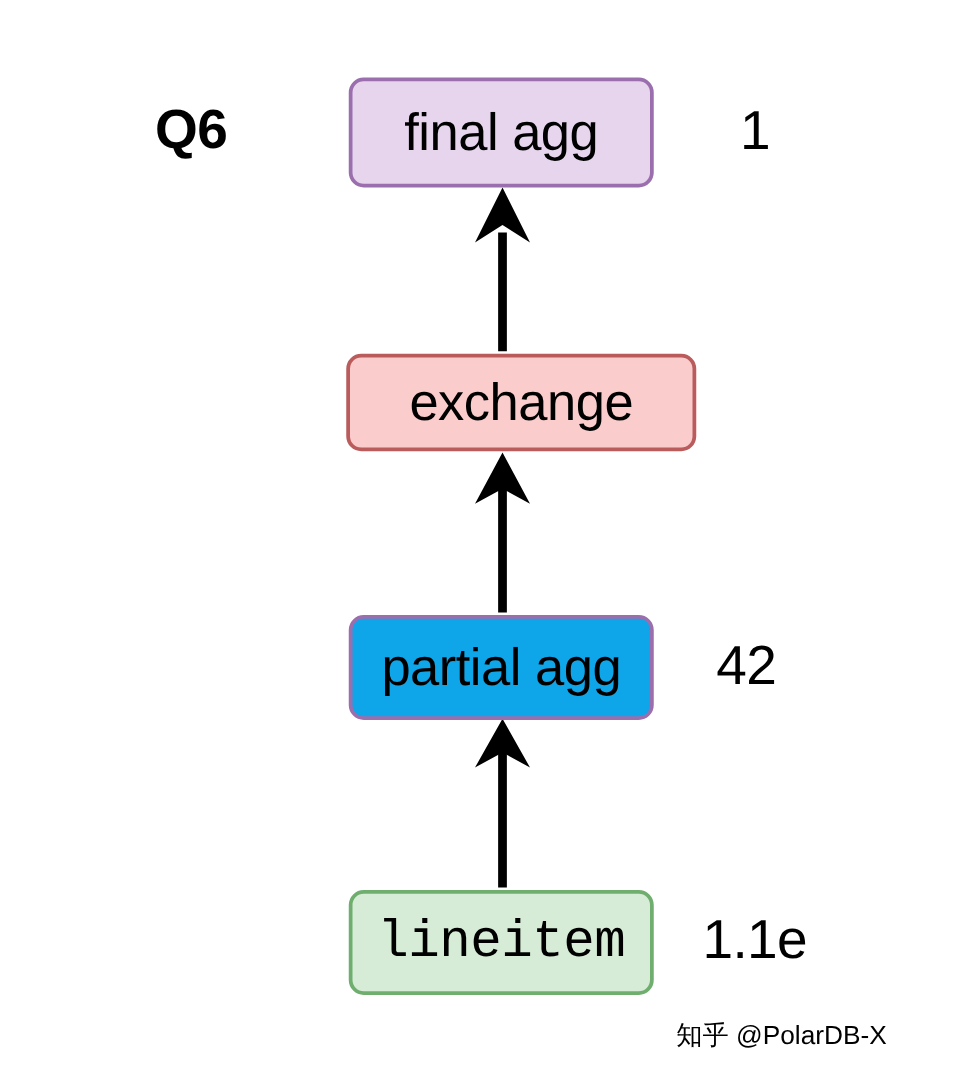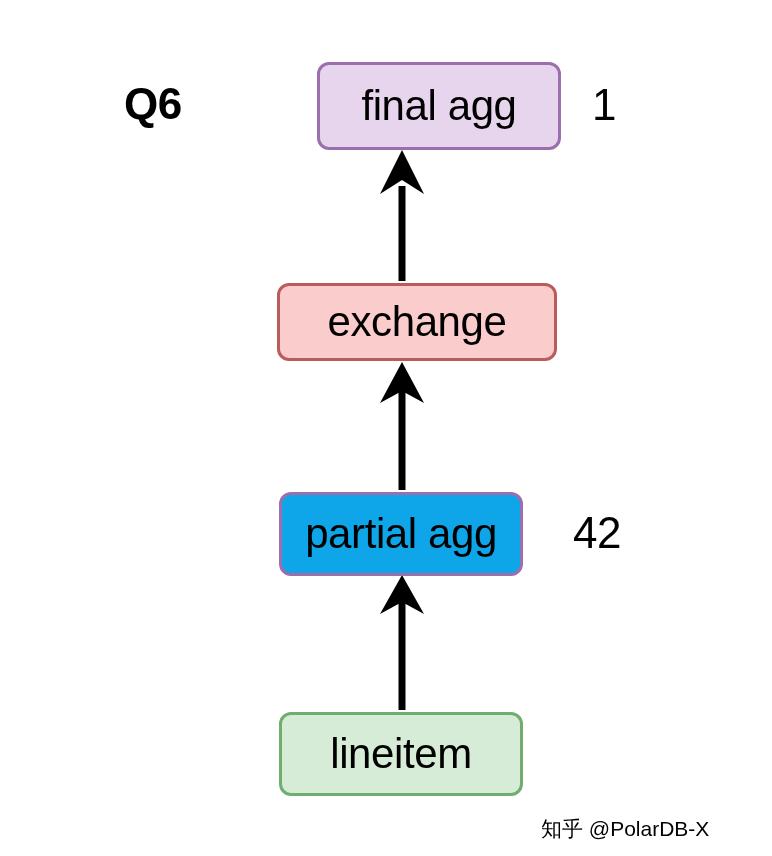--- a/index.html
+++ b/index.html
@@ -45,27 +45,27 @@
   }
   .node-label {
     font-size: 42px;
     line-height: 44px;
     color: #000000;
     white-space: nowrap;
     letter-spacing: -0.4px;
   }
 
   .node.final-agg   { left: 279px; top: 62px;  width: 244px; height: 88px;
-                      background: #e7d5ee; border-color: #9b6fae; margin-left: 38px; }
+                      background: #e7d5ee; border-color: #9b6fae; }
   .node.exchange    { left: 277px; top: 283px; width: 280px; height: 78px;
                       background: #fbcccc; border-color: #bb5c5c; }
   .node.partial-agg { left: 279px; top: 492px; width: 244px; height: 84px;
                       background: #0ea5e9; border-color: #9b6fae; }
   .node.lineitem    { left: 279px; top: 712px; width: 244px; height: 84px;
-                      background: #d6ecd6; border-color: #6fae6f; }
+                      background: #d6ecd6; border-color: #6fae6f; font-family: Liberation Mono, monospace; }
 
   
   .edge {
     position: absolute;
     left: 0;
     top: 0;
     width: 772px;
     height: 856px;
     pointer-events: none;
   }
@@ -138,16 +138,17 @@
   </div>
 
   <div class="node lineitem">
     <span class="node-label">lineitem</span>
   </div>
 
   <div class="rowcount r1">1</div>
 
   <div class="rowcount r96">42</div>
 
+  <div class="rowcount r11">1.1e</div>
 
   <div class="watermark">知乎 @PolarDB-X</div>
 
 </div>
 
 </body></html>

